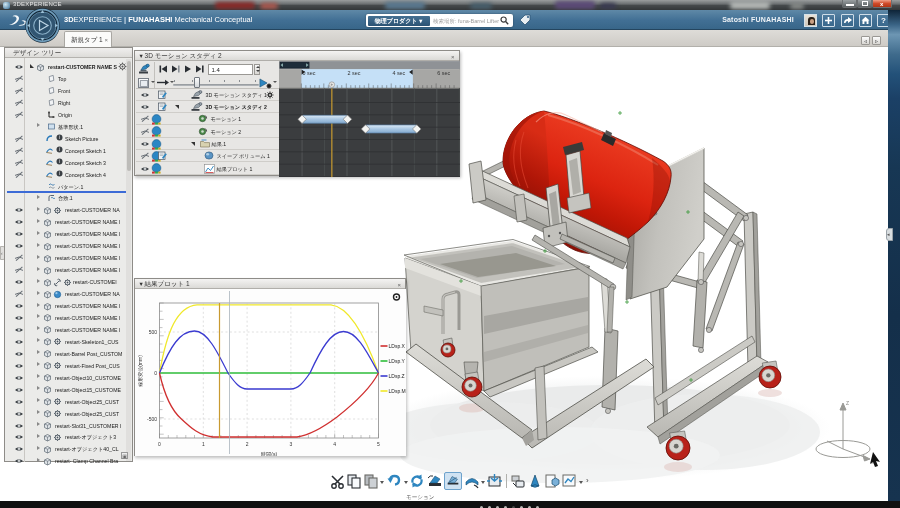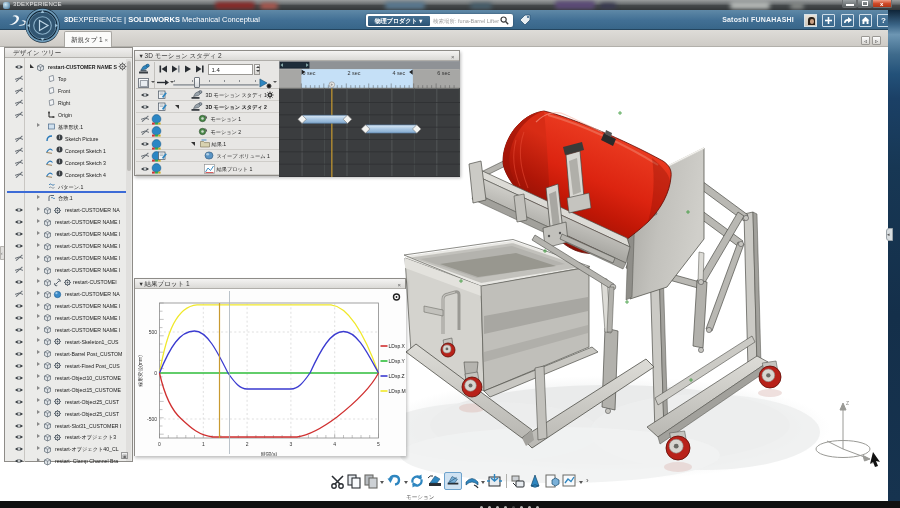--- a/index.html
+++ b/index.html
@@ -226,21 +226,21 @@
       </div>
 <div class="winbtn" style="left:872px;width:20px;background:linear-gradient(#f0a088,#d04a28 50%,#b03515);">
         <div style="position:absolute;left:7px;top:1px;color:#fff;font-size:6px;font-weight:bold;line-height:6px;">x</div>
       </div>
 </div>
 <div id="header" class="abs">
 <svg class="abs" style="left:7px;top:2px;" width="24" height="17" viewBox="0 0 24 17">
         <path d="M2 13 Q8 13.5 11 9 Q13.5 5 10 3.5 Q7 2.5 5.5 4.5 Q8.5 3.5 9.5 6 Q10 8.5 6.5 11 Q4.5 12.5 2 13Z" fill="#f4f8fa"></path>
         <path d="M11.5 13.5 Q16 14.5 18.5 12 Q20.5 9.5 17.5 8.5 Q15.5 8 14.5 9 Q17 8.8 17.5 10.5 Q17.5 12.5 14 12.8 Q12.5 13 11.5 13.5Z" fill="#eef4f8"></path>
       </svg>
-<div id="brand"><b>3D</b>EXPERIENCE <b style="color:#cfe0ec">|</b> <b>SOLIDWORKS</b> Mechanical Conceptual</div>
+<div id="brand"><b>3D</b>EXPERIENCE <b style="color:#cfe0ec">|</b> <b>FUNAHASHI</b> Mechanical Conceptual</div>
 <div id="srch">
         <div id="srchbtn">物理プロダクト ▾</div>
         <div id="srchtxt">検索場所: funa-Barrel Lifter</div>
         <svg style="position:absolute;right:4px;top:2px;" width="9" height="9" viewBox="0 0 9 9">
           <circle cx="3.6" cy="3.6" r="2.6" fill="none" stroke="#3a3a3a" stroke-width="1.2"></circle>
           <line x1="5.6" y1="5.6" x2="8.2" y2="8.2" stroke="#3a3a3a" stroke-width="1.4"></line>
         </svg>
       </div>
 <svg class="abs" style="left:518px;top:3px;" width="14" height="14" viewBox="0 0 14 14">
         <path d="M2 7 L7 2 L12 2 L12 7 L7 12 Z" fill="#e8eef2" stroke="#2c5374" stroke-width="0.8" transform="rotate(0 7 7)"></path>

